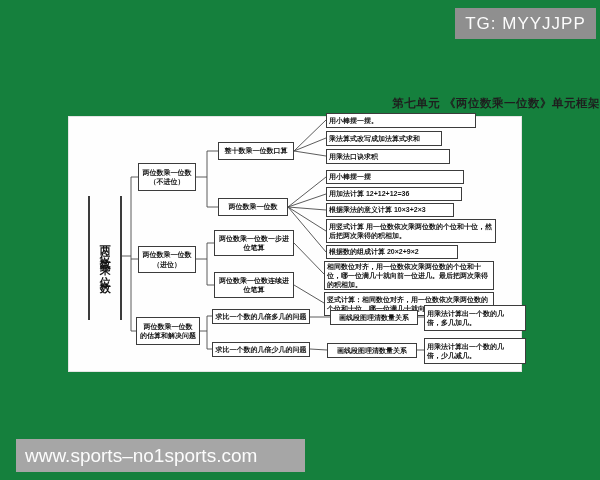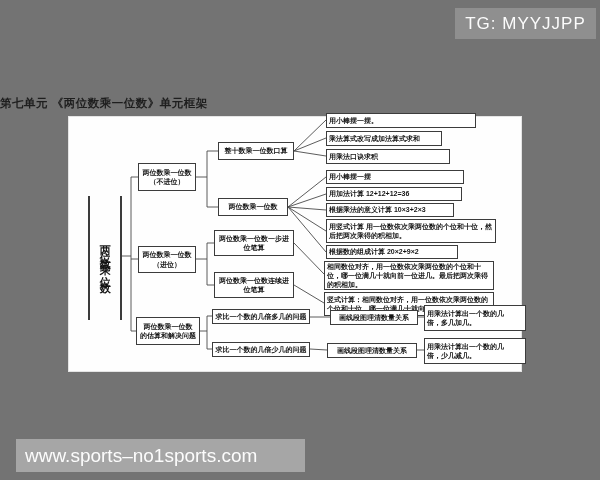--- a/index.html
+++ b/index.html
@@ -1,31 +1,31 @@
 <!DOCTYPE html>
 <html><head>
 <meta charset="utf-8">
 <style>
   html,body { margin:0; padding:0; background:#ffffff; }
   #screen {
     position:relative; width:600px; height:480px; overflow:hidden;
-    background:#737373; font-family:"Liberation Sans", sans-serif;
+    background:#15803d; font-family:"Liberation Sans", sans-serif;
   }
   .watermark-top {
     position:absolute; top:8px; right:4px; width:141px; height:31px;
     display:flex; align-items:center; justify-content:center;
     font-size:17px; letter-spacing:1px;
   }
   .watermark-bottom {
     position:absolute; left:16px; top:439px; width:289px; height:33px;
     display:flex; align-items:center; padding-left:9px; box-sizing:border-box;
     font-size:19px;
   }
   .title {
-    position:absolute; top:96px; left:0; width:600px; text-align:left;
+    position:absolute; top:96px; left:0; width:600px; text-align:right;
     font-size:11.5px; font-weight:bold; color:#1e1e1e; letter-spacing:0.5px;
   }
   .frame {
     position:absolute; left:68px; top:116px; width:454px; height:256px;
     border:1px solid #e4e4e4; background:#fefefe; box-sizing:border-box;
   }
   #edges { position:absolute; left:0; top:0; width:600px; height:480px; }
   #nodes { position:absolute; left:0; top:0; width:600px; height:480px; }
   .node {
     position:absolute; box-sizing:border-box;

